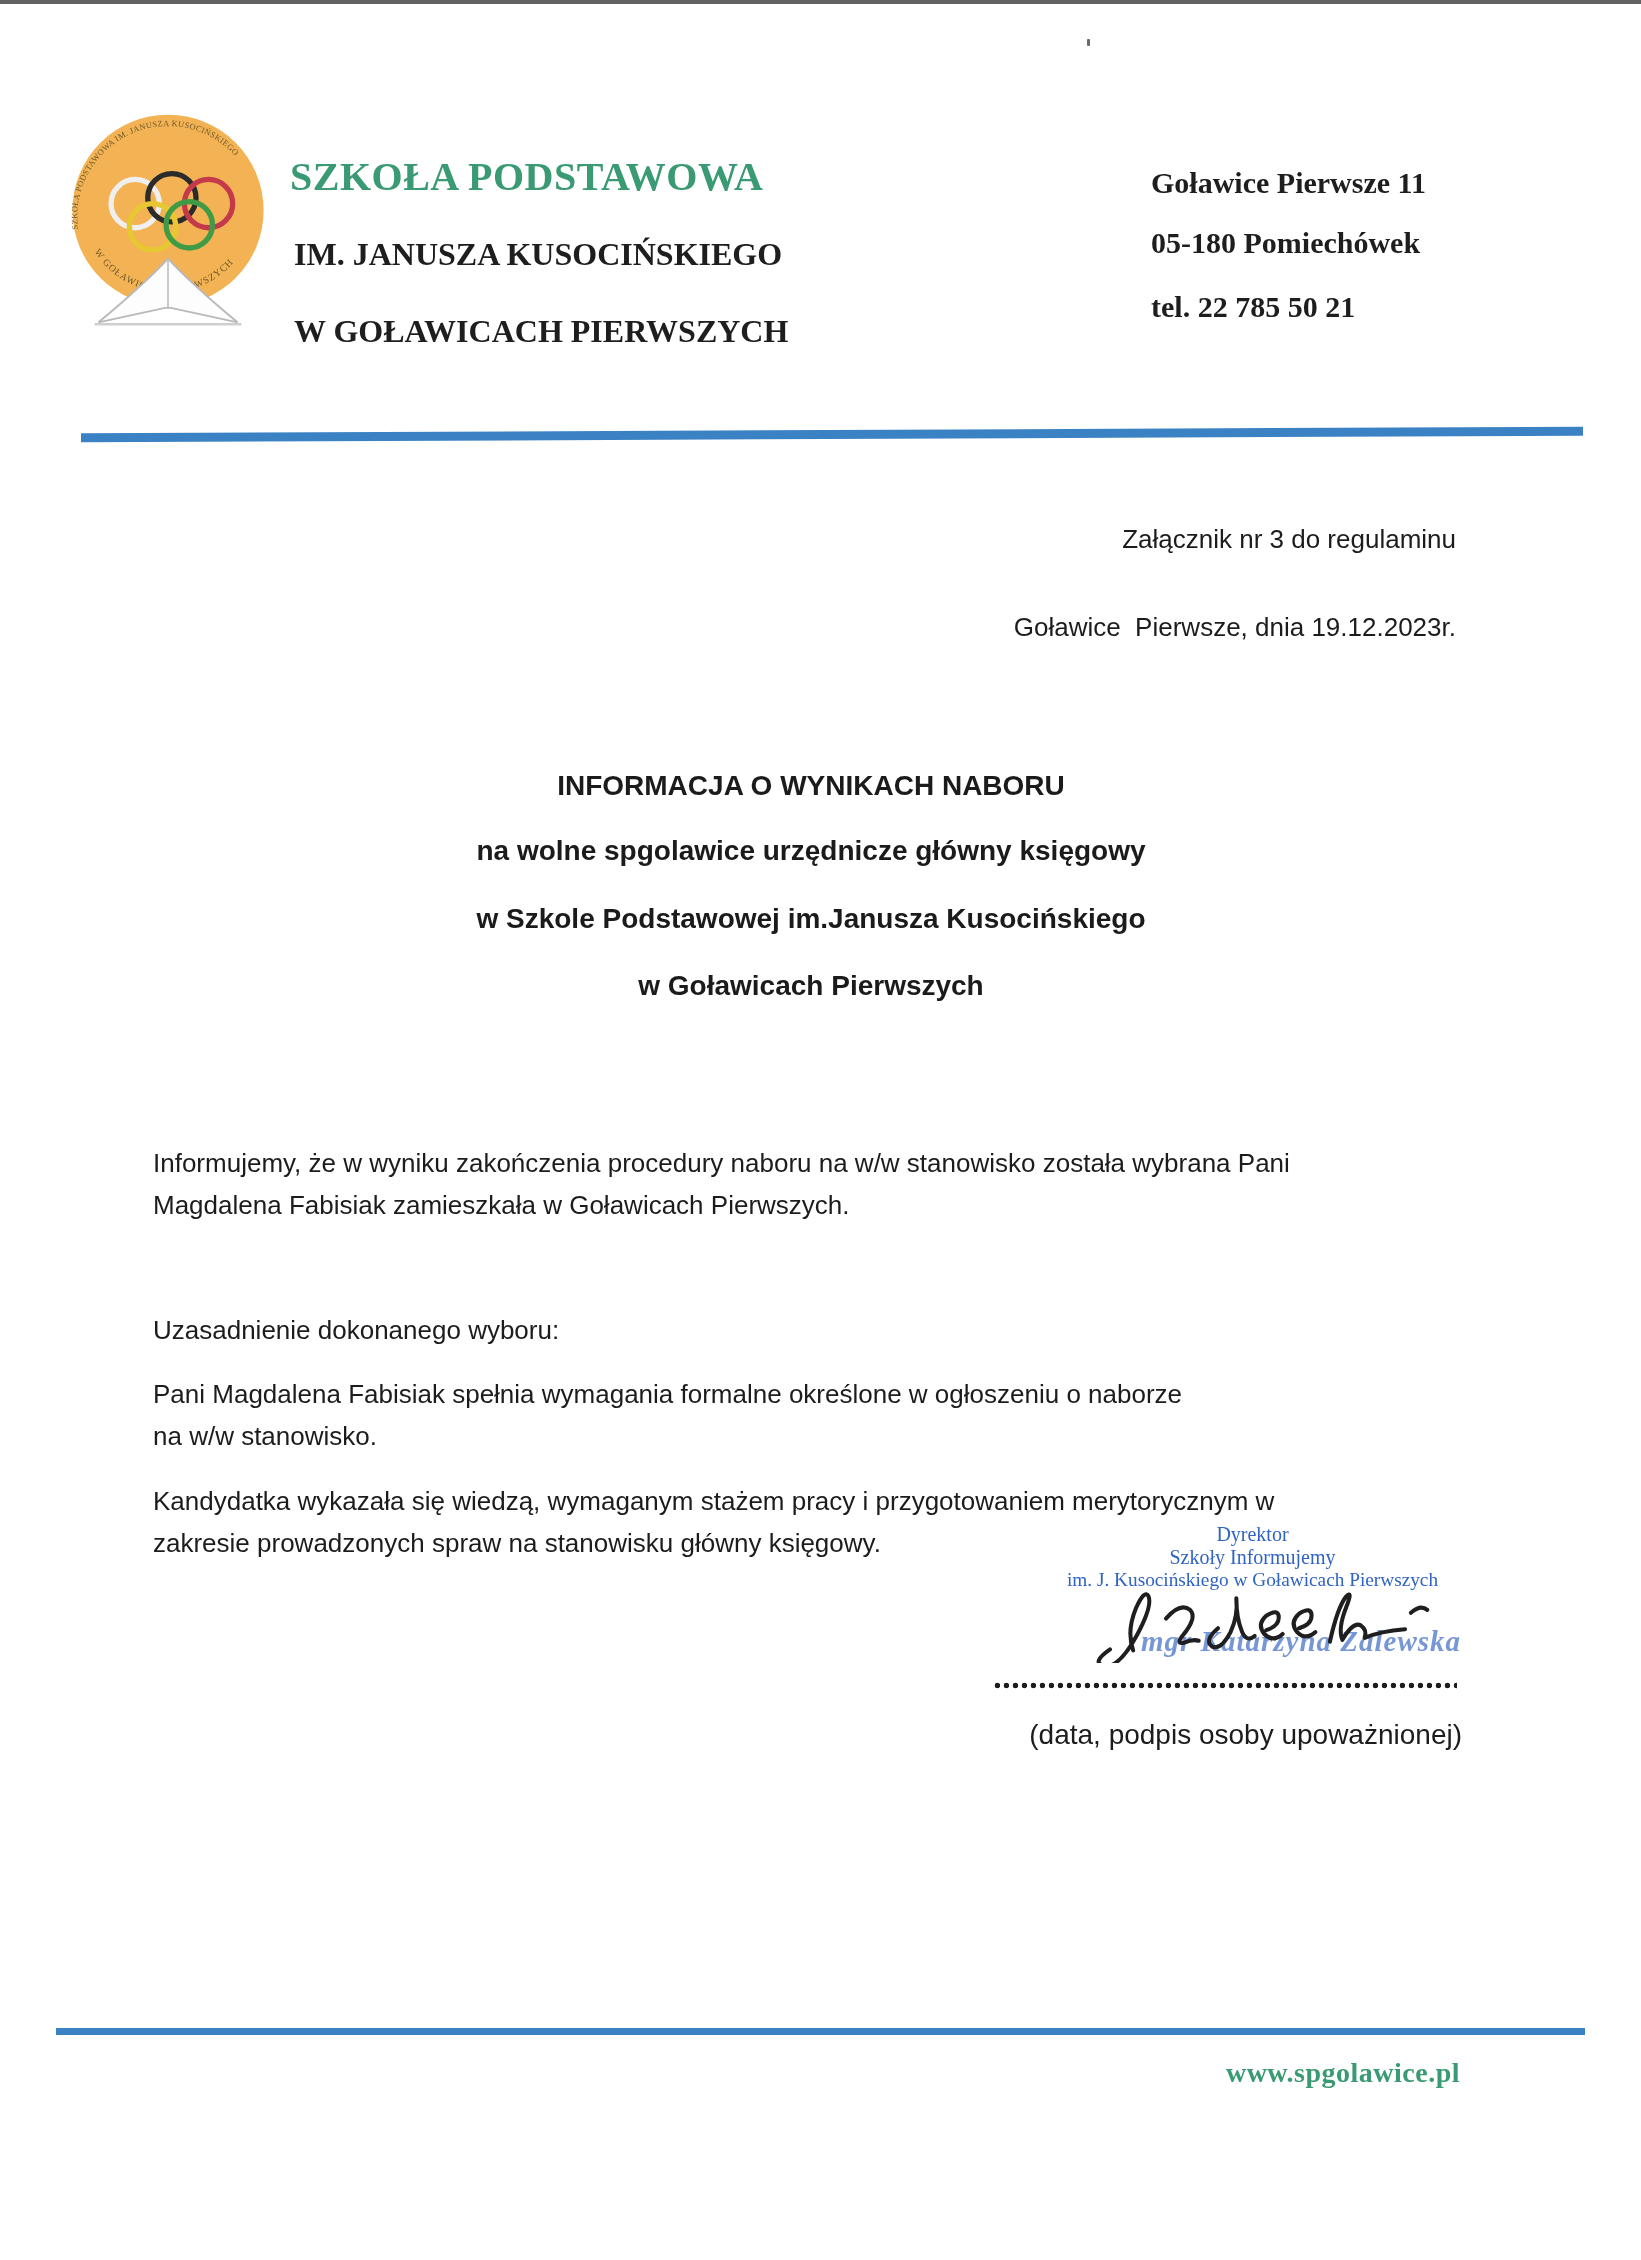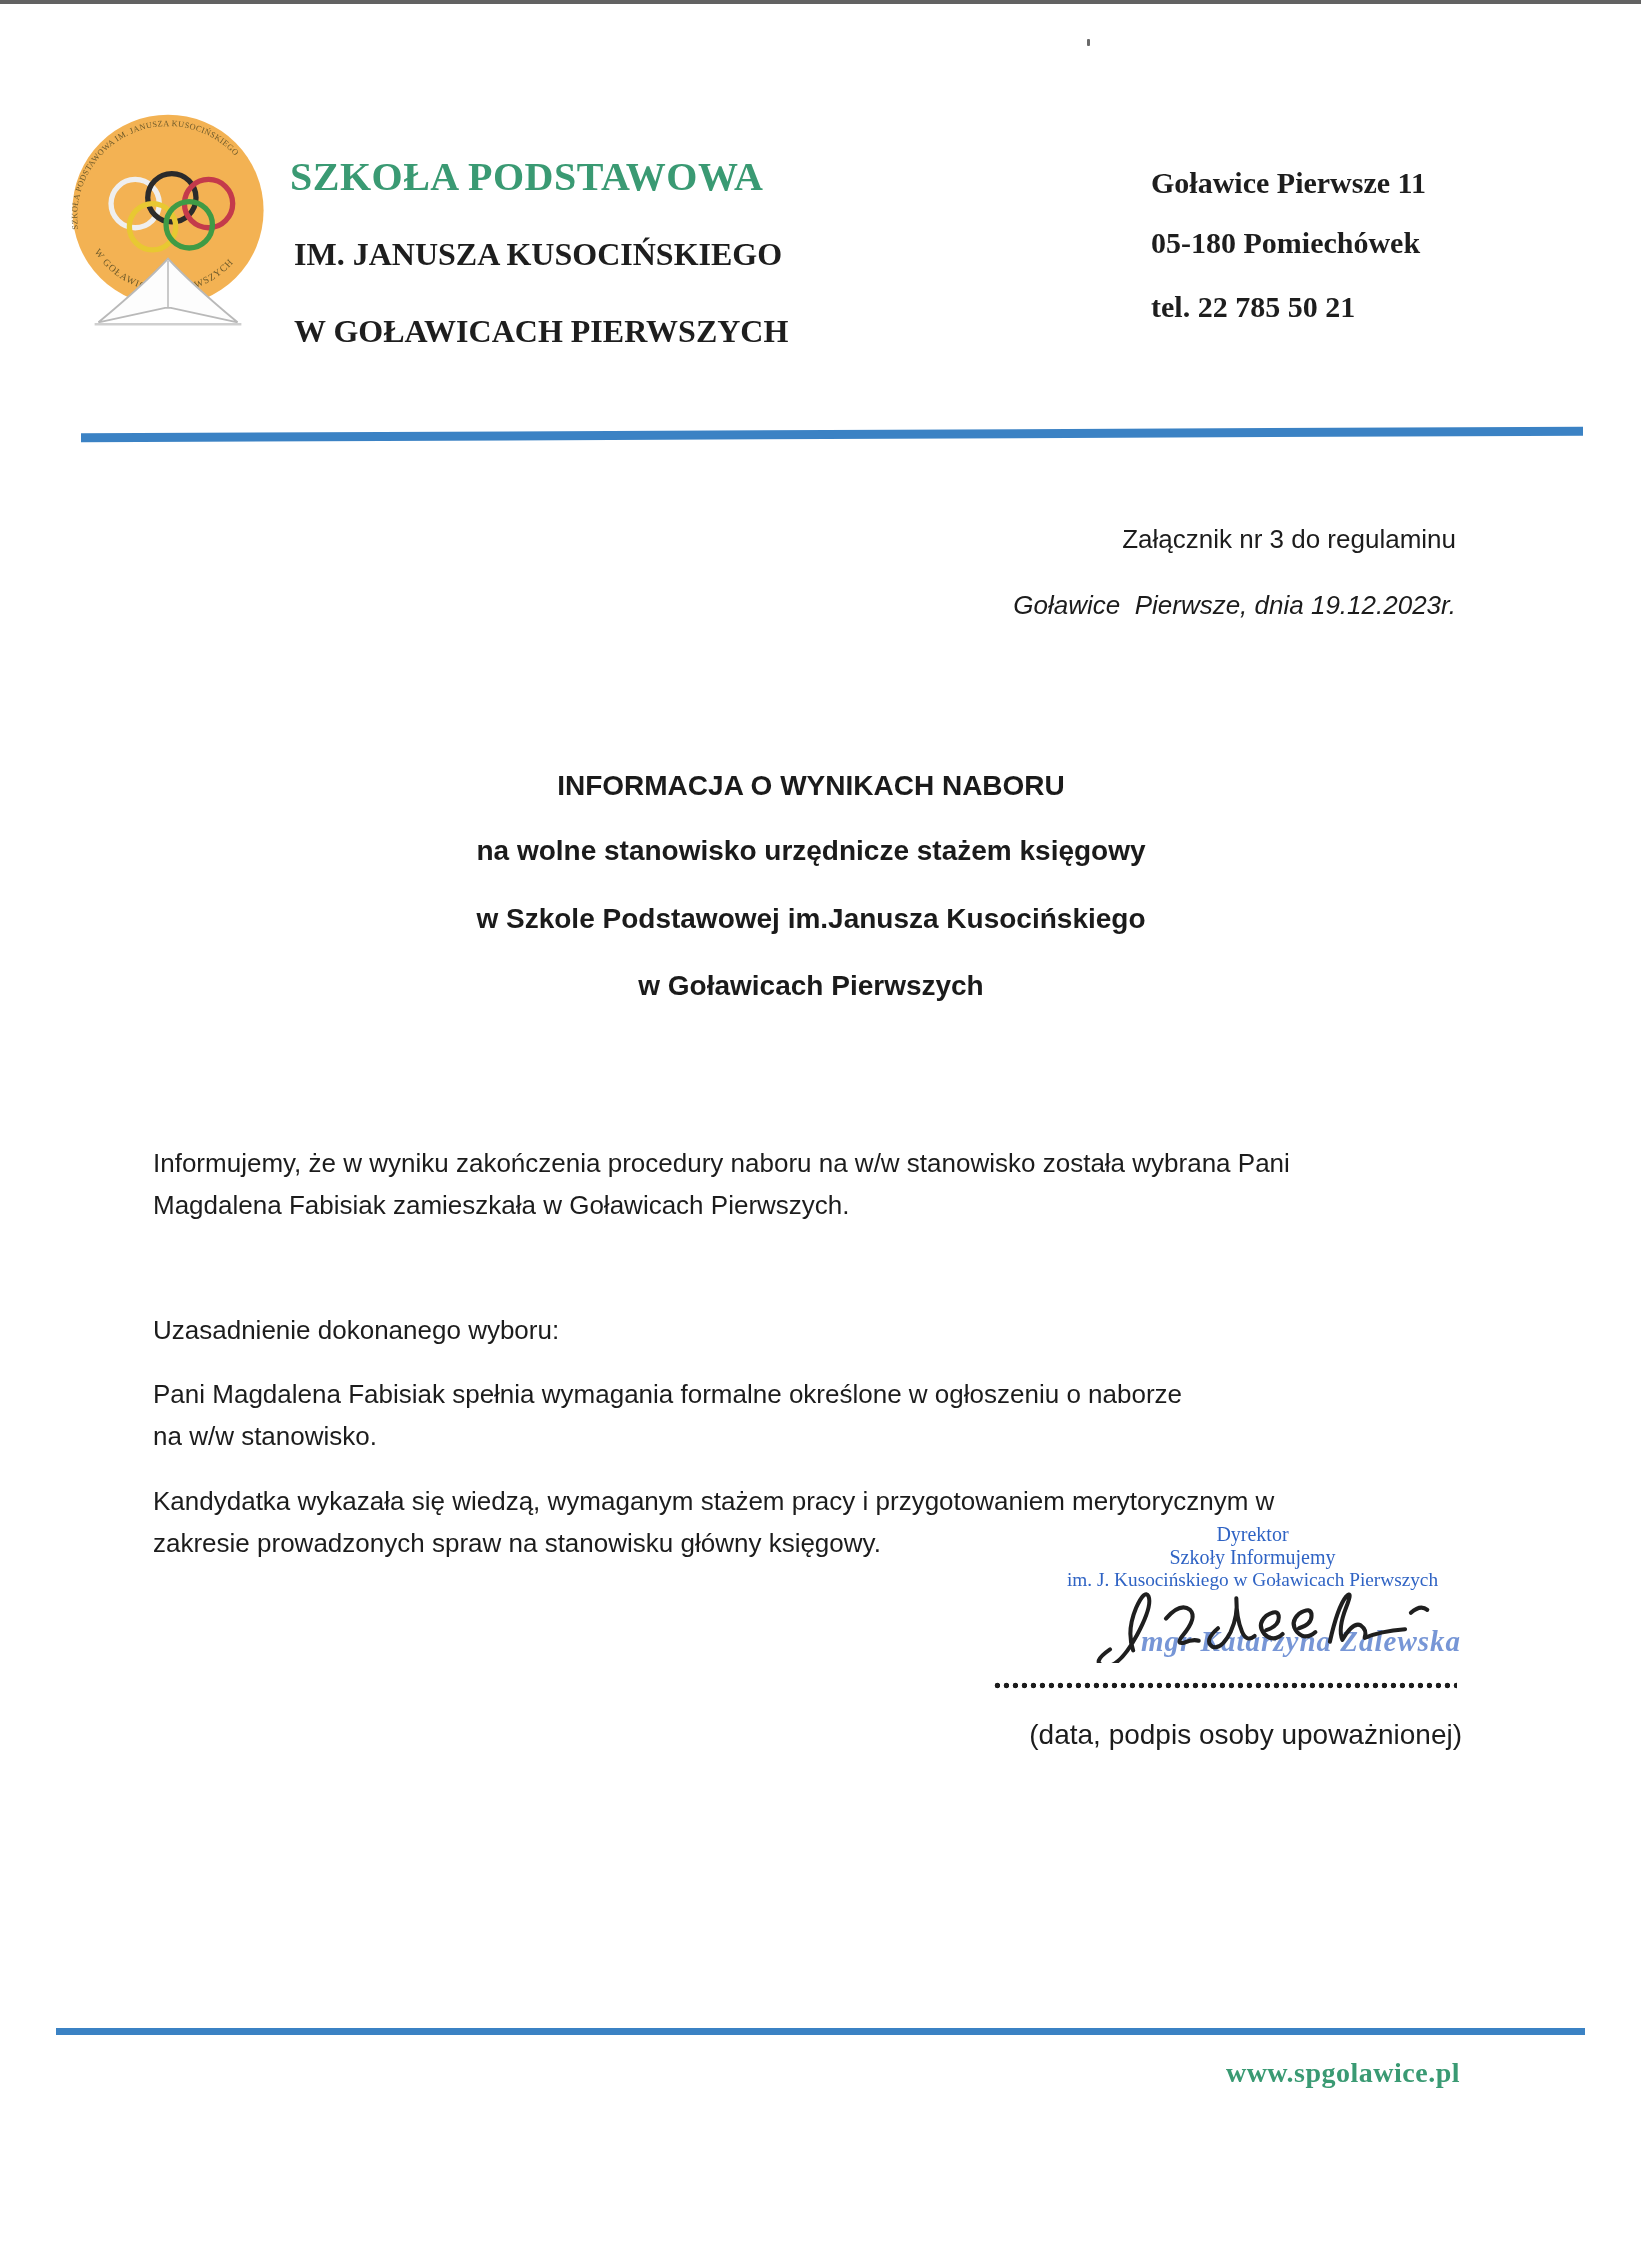--- a/index.html
+++ b/index.html
@@ -30,21 +30,21 @@
     font-family:"Liberation Serif", serif;font-weight:700;font-size:29px;
     color:var(--green,#3a9a73);
     border-bottom:3.9px solid var(--green,#3a9a73);
     padding-bottom:1.9px;letter-spacing:0.5px;
   }
   .rule-top{left:81px;top:430px;width:1502px;height:8.7px;background:var(--blue,#3b82c4);transform:rotate(-0.25deg);}
   .rule-bottom{left:56px;top:2028px;width:1529px;height:6.8px;background:var(--blue,#3b82c4);}
   
   .meta{right:185px;font-size:26px;color:#1c1c1c;}
   .meta1{top:524px;}
-  .meta2{top:590px;white-space:pre;font-style:italic;}
+  .meta2{top:612px;white-space:pre;}
   
   .title-line{left:0;width:1622px;text-align:center;font-weight:700;font-size:28px;color:#1b1b1b;}
   .title1{top:770px;}
   .title2{top:835px;}
   .title3{top:903px;}
   .title4{top:970px;}
   
   .body-line{left:145px;font-size:26px;color:#1c1c1c;margin-left:8px;}
   .p1a{top:1148px;}
   .p1b{top:1190px;}
@@ -121,21 +121,21 @@
   <div class="abs contact contact2">05-180 Pomiechówek</div>
   <div class="abs contact contact3">tel. 22 785 50 21</div>
 
 
   <div class="abs rule-top"></div>
 
   <div class="abs meta meta1">Załącznik nr 3 do regulaminu</div>
   <div class="abs meta meta2">Goławice  Pierwsze, dnia 19.12.2023r.</div>
 
   <div class="abs title-line title1">INFORMACJA O WYNIKACH NABORU</div>
-  <div class="abs title-line title2">na wolne stanowisko urzędnicze stażem księgowy</div>
+  <div class="abs title-line title2">na wolne spgolawice urzędnicze główny księgowy</div>
   <div class="abs title-line title3">w Szkole Podstawowej im.Janusza Kusocińskiego</div>
   <div class="abs title-line title4">w Goławicach Pierwszych</div>
 
   <div class="abs body-line p1a">Informujemy, że w wyniku zakończenia procedury naboru na w/w stanowisko została wybrana Pani</div>
   <div class="abs body-line p1b">Magdalena Fabisiak zamieszkała w Goławicach Pierwszych.</div>
   <div class="abs body-line h2">Uzasadnienie dokonanego wyboru:</div>
   <div class="abs body-line p2a">Pani Magdalena Fabisiak spełnia wymagania formalne określone w ogłoszeniu o naborze</div>
   <div class="abs body-line p2b">na w/w stanowisko.</div>
   <div class="abs body-line p3a">Kandydatka wykazała się wiedzą, wymaganym stażem pracy i przygotowaniem merytorycznym w</div>
   <div class="abs body-line p3b">zakresie prowadzonych spraw na stanowisku główny księgowy.</div>

